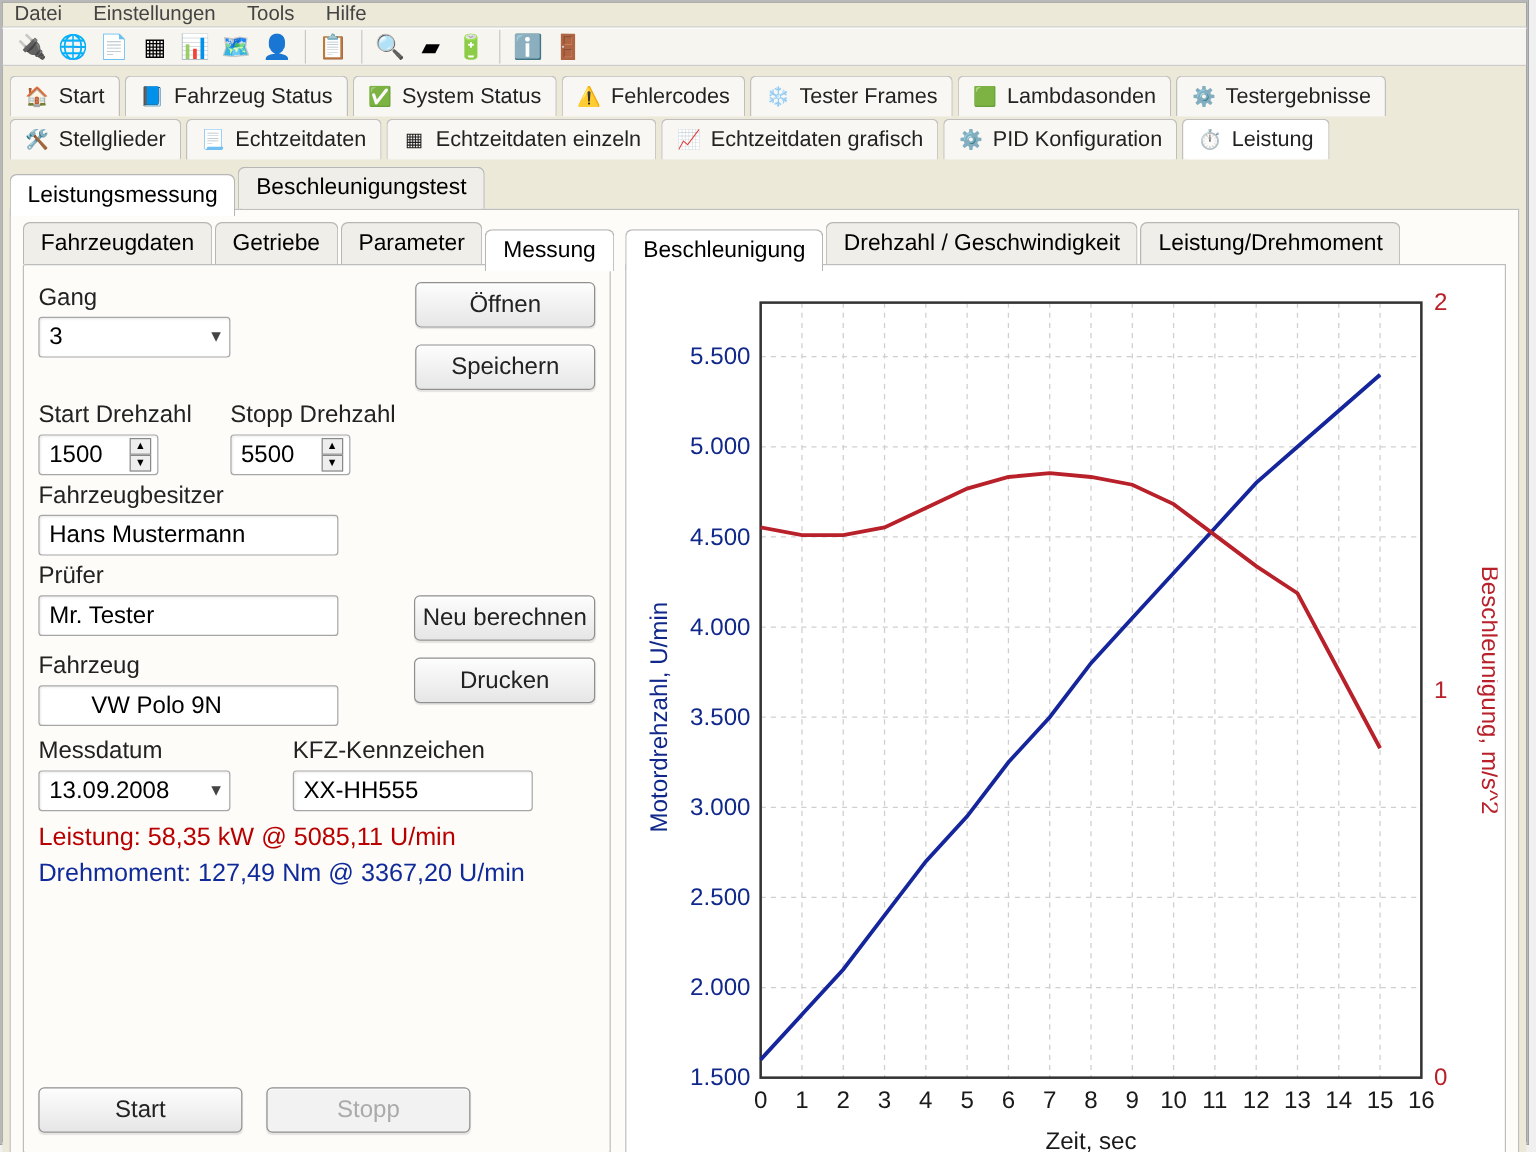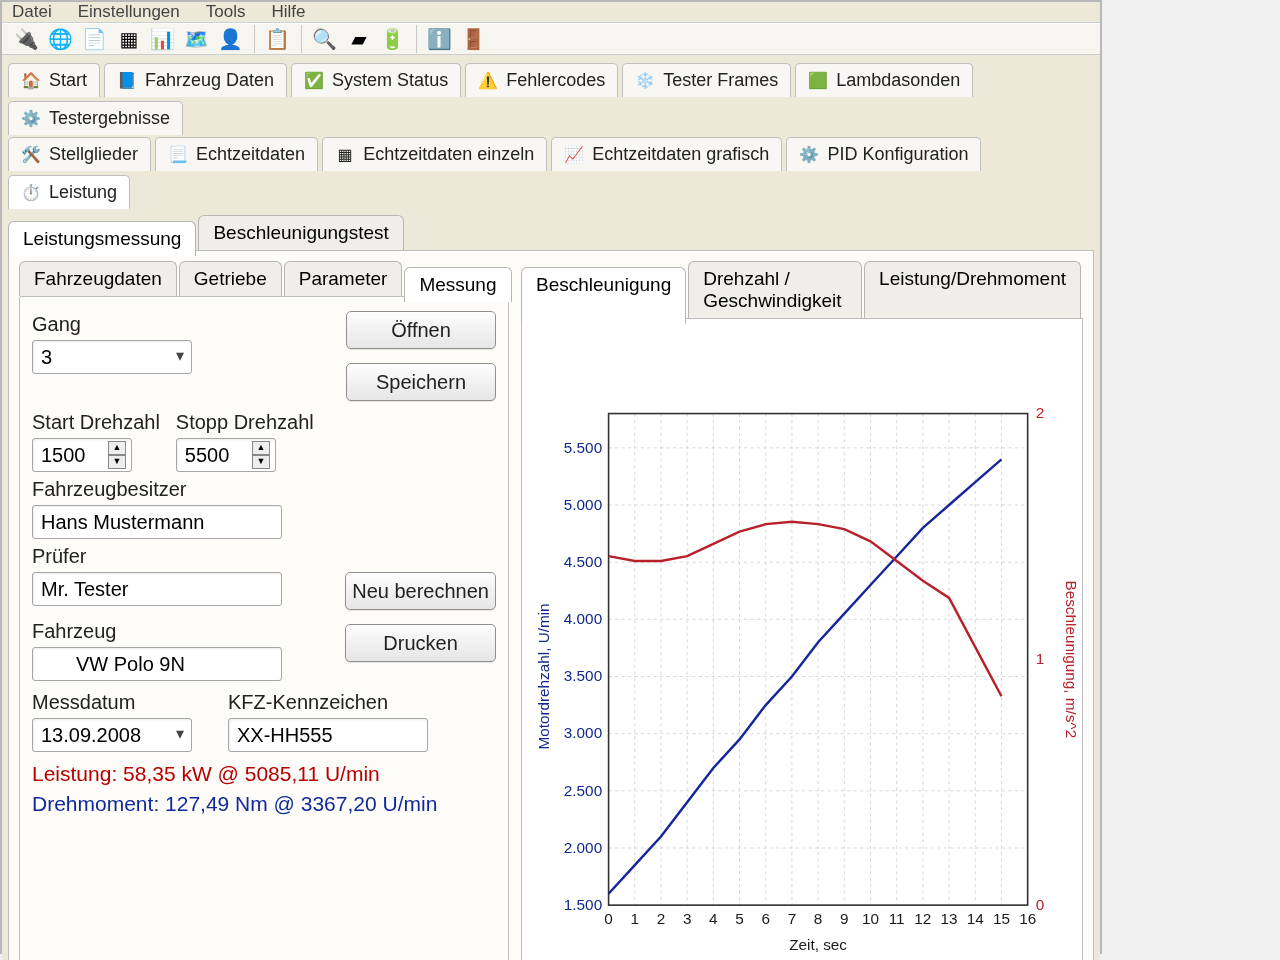--- a/index.html
+++ b/index.html
@@ -1,36 +1,36 @@
 <!DOCTYPE html>
 <html><head>
 <meta charset="utf-8">
 <style>
   * { box-sizing: border-box; font-family: "Segoe UI", Tahoma, sans-serif; }
   html, body { margin:0; padding:0; background:#f0f0f0; width:1280px; height:960px; overflow:hidden; }
-  .frame { width:1102px; height:954px; margin:0; border:2px solid #b8b8b8; background:#0f172a; display:flex; flex-direction:column; }
+  .frame { width:1274px; height:954px; margin:0; border:2px solid #b8b8b8; background:#0f172a; display:flex; flex-direction:column; }
   .menubar { height:26px; background:#ece9d8; font-size:17px; color:#444; padding:0 10px; display:flex; align-items:center; gap:26px; border-bottom:1px solid #d0d0d0;}
   .toolbar { height:42px; background:#f7f5ef; border-top:1px solid #fff; border-bottom:1px solid #ccc; display:flex; align-items:center; gap:4px; padding:0 10px;}
   .toolbar .sep { width:1px; height:28px; background:#c8c8c8; margin:0 4px; }
   .tb { width:30px; height:30px; display:flex; align-items:center; justify-content:center; font-size:20px; cursor:pointer; }
 
   .client { flex:1; padding:8px 6px; background:#ece9d8; }
   .tabs-row { display:flex; flex-wrap:wrap; gap:4px; margin-bottom:2px; }
   .tab-btn { display:flex; align-items:center; gap:8px; padding:4px 12px; height:34px; background:#f8f7f3; border:1px solid #bfbfbf; border-bottom:none; border-radius:5px 5px 0 0; font-size:18px; color:#222; cursor:pointer;}
   .tab-btn.active { background:#fff; font-weight:500; }
 
   .panel-area { border:1px solid #bfbfbf; background:#fdfcf9; padding:10px 10px 10px 10px; height:798px; display:flex; gap:12px;}
 
   .subtabs { display:flex; gap:0; margin-bottom:0;}
   .subtab { padding:6px 14px; font-size:19px; border:1px solid #b6b6b6; border-bottom:none; background:#efeee8; border-radius:6px 6px 0 0; margin-right:2px; cursor:pointer;}
   .subtab.active { background:#fff; position:relative; top:6px;}
 
   .left-col { width:490px; display:flex; flex-direction:column;}
   .lst-panel { border:1px solid #bdbdbd; background:#fdfcf9; border-radius:2px; padding:10px 12px; flex:1; display:flex; flex-direction:column;}
-  .row { display:flex; gap:16px; }
+  .row { display:flex; gap:32px; }
   label.fld { font-size:20px; color:#222; display:block; margin:6px 0 4px 0;}
   .inp, select { font-size:20px; padding:4px 8px; border:1px solid #a6a6a6; border-radius:3px; background:#fff; height:34px; box-shadow: inset 1px 1px 2px rgba(0,0,0,0.08);}
   select.inp { appearance:none; background:#fff; padding-right:26px;}
   .selwrap { position:relative; display:inline-block;}
   .selwrap::after { content:"▾"; position:absolute; right:8px; top:6px; color:#444; pointer-events:none;}
   .spin { display:flex; align-items:center;}
   .spin input { width:100px; }
   .spin-btns { display:flex; flex-direction:column; margin-left:-24px; z-index:2;}
   .spin-btns span { width:18px; height:14px; border:1px solid #888; background:#eee; font-size:9px; text-align:center; line-height:11px; cursor:pointer;}
 
@@ -91,21 +91,21 @@
 
   <div class="client">
 
     <div class="tabs-row" id="tabs-row1">
         <div class="tab-btn">
           <span class="tab-icon">🏠</span>
           <span>Start</span>
         </div>
         <div class="tab-btn">
           <span class="tab-icon">📘</span>
-          <span>Fahrzeug Daten</span>
+          <span>Fahrzeug Status</span>
         </div>
         <div class="tab-btn">
           <span class="tab-icon">✅</span>
           <span>System Status</span>
         </div>
         <div class="tab-btn">
           <span class="tab-icon">⚠️</span>
           <span>Fehlercodes</span>
         </div>
         <div class="tab-btn">

